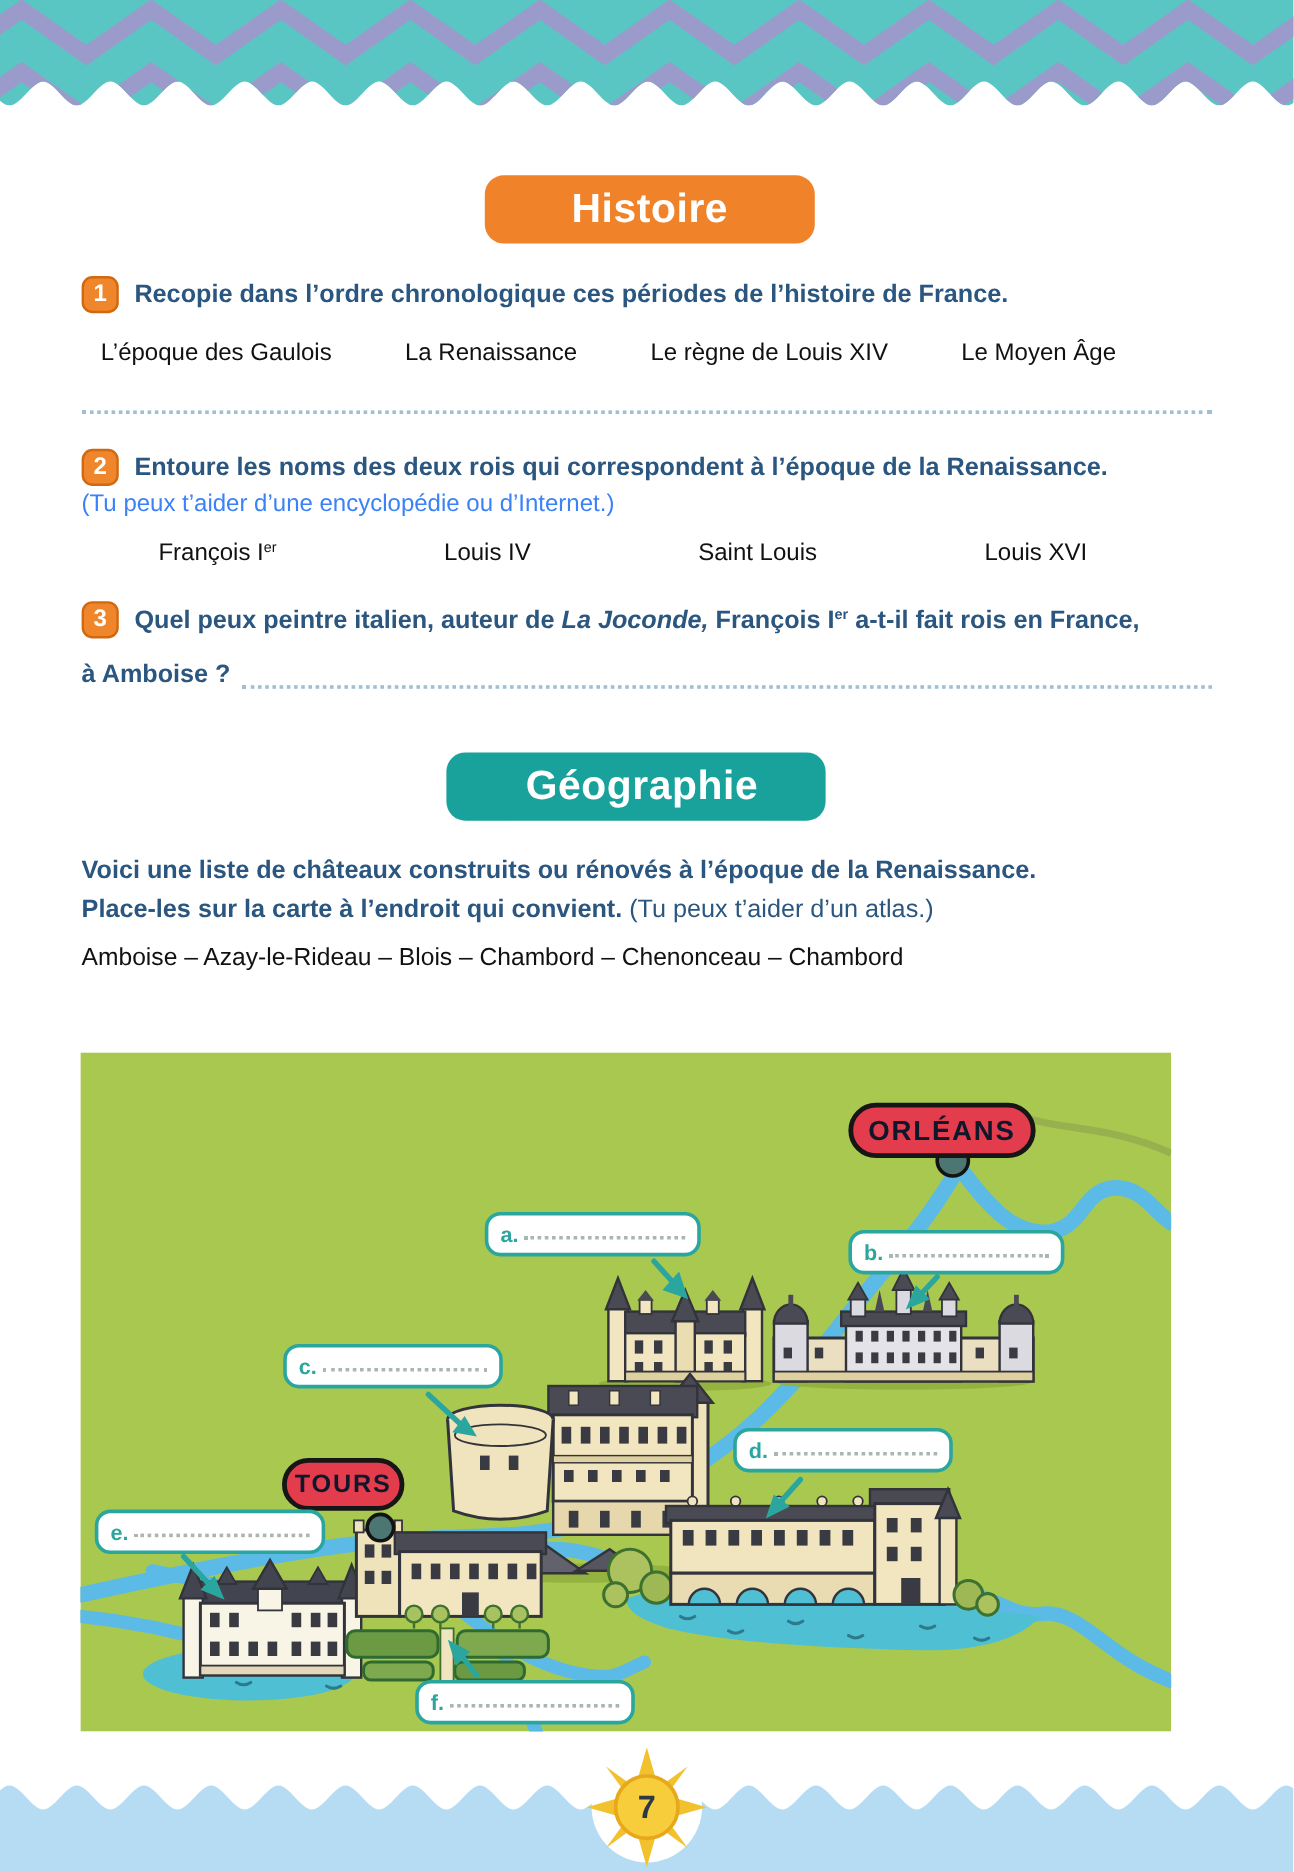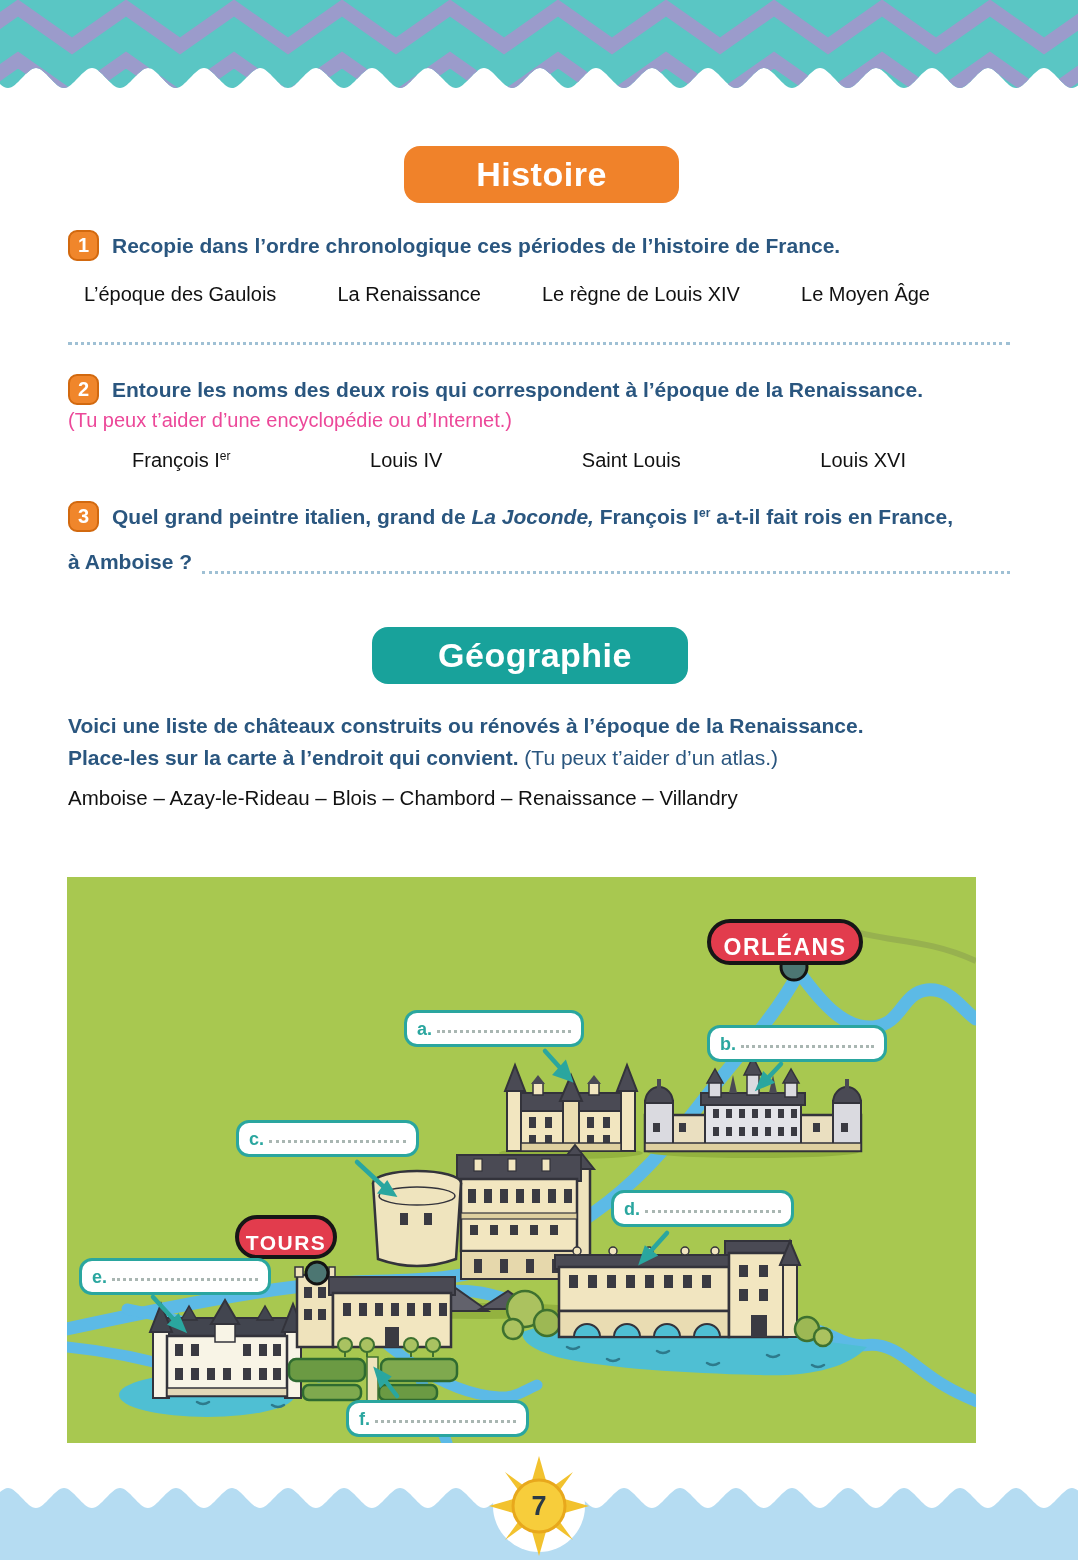--- a/index.html
+++ b/index.html
@@ -13,21 +13,21 @@
   .badge.orange{background:#F0822A;}
   .badge.teal{background:#18A29B;padding-left:10px;}
 
   
   .qrow{position:absolute;left:68px;display:flex;align-items:center;white-space:nowrap;}
   .qnum{flex:0 0 auto;width:31px;height:31px;margin-right:13px;background:#F0862B;
         border:2px solid #D2690F;border-radius:9px;color:#fff;font-weight:bold;font-size:20px;
         display:flex;align-items:center;justify-content:center;box-sizing:border-box;}
   .qtext{color:#2A567F;font-weight:bold;font-size:21px;}
   .qtext i{font-style:italic;}
-  .qhint{position:absolute;left:68px;color:#ec4899;font-size:20px;white-space:nowrap;}
+  .qhint{position:absolute;left:68px;color:#3b82f6;font-size:20px;white-space:nowrap;}
   sup.er{font-size:12px;vertical-align:7px;}
   .opts{position:absolute;left:68px;right:68px;display:flex;justify-content:space-between;
         font-size:20px;color:#111;white-space:nowrap;}
   .opts.o1{padding-left:16px;padding-right:80px;}
   .opts.o2{left:132px;right:172px;}
   .dotline{border-bottom:3px dotted #9FC0D4;}
   .q3line2{position:absolute;left:68px;right:68px;display:flex;align-items:flex-end;}
   .q3line2 .fill-dots{flex:1;margin-left:10px;border-bottom:3px dotted #9FC0D4;height:20px;}
 
   .intro{position:absolute;left:68px;color:#2A567F;font-size:21px;font-weight:bold;white-space:nowrap;}
@@ -35,21 +35,21 @@
   .listline{position:absolute;left:68px;font-size:20.5px;color:#111;white-space:nowrap;}
 
   
   .map-wrap{position:absolute;left:67px;top:877px;width:909px;height:566px;}
   .map-box{position:absolute;background:#fff;border:3px solid #2AA69F;border-radius:13px;
            height:37px;box-sizing:border-box;display:flex;align-items:center;padding:0 10px;}
   .map-box .ltr{color:#2AA69F;font-weight:bold;font-size:18px;line-height:1;}
   .map-box .bdots{flex:1;margin-left:5px;border-bottom:3px dotted #A9B6B2;height:10px;
                   transform:translateY(-2px);}
   .city{position:absolute;background:#E23C4D;border:4px solid #161616;border-radius:24px;
-        color:#ffffff;font-weight:bold;display:flex;align-items:flex-end;justify-content:center;
+        color:#0f172a;font-weight:bold;display:flex;align-items:center;justify-content:center;
         letter-spacing:1.5px;box-sizing:border-box;}
   .city.orleans{font-size:23px;}
   .city.tours{font-size:21px;}
 </style>
 </head>
 <body>
 
 <div class="page">
 
   <svg class="abs" style="left:0;top:0" width="1078" height="100" viewBox="0 0 1078 100">
@@ -88,36 +88,36 @@
   <div class="qhint" style="top:409px">(Tu peux t’aider d’une encyclopédie ou d’Internet.)</div>
   <div class="opts o2" style="top:449px">
     <span><span>François I</span><sup class="er">er</sup></span>
     <span><span>Louis IV</span><sup class="er"></sup></span>
     <span><span>Saint Louis</span><sup class="er"></sup></span>
     <span><span>Louis XVI</span><sup class="er"></sup></span>
   </div>
 
   <div class="qrow" style="top:501px">
     <span class="qnum">3</span>
-    <span class="qtext"><span>Quel grand peintre italien, grand de </span><i>La Joconde,</i><span> François I</span><sup class="er">er</sup><span> a-t-il fait rois en France,</span></span>
+    <span class="qtext"><span>Quel peux peintre italien, auteur de </span><i>La Joconde,</i><span> François I</span><sup class="er">er</sup><span> a-t-il fait rois en France,</span></span>
   </div>
   <div class="q3line2" style="top:544px;height:30px">
     <span class="qtext">à Amboise ?</span>
     <div class="fill-dots"></div>
   </div>
 
   <div class="badge teal" style="left:372px;top:627px;width:306px;height:57px">
     <span>Géographie</span>
   </div>
 
   <div class="intro" style="top:746px">
     <span>Place-les sur la carte à l’endroit qui convient.</span><span class="norm"> (Tu peux t’aider d’un atlas.)</span>
   </div>
   <div class="intro" style="top:714px">Voici une liste de châteaux construits ou rénovés à l’époque de la Renaissance.</div>
-  <div class="listline" style="top:786px">Amboise – Azay-le-Rideau – Blois – Chambord – Renaissance – Villandry</div>
+  <div class="listline" style="top:786px">Amboise – Azay-le-Rideau – Blois – Chambord – Chenonceau – Chambord</div>
 
   <div class="map-wrap">
     <svg width="909" height="566" viewBox="0 0 909 566">
       <rect x="0" y="0" width="909" height="566" fill="#A8C850"></rect>
 
       <path d="M780,52 C818,66 856,60 909,84" fill="none" stroke="#97B14F" stroke-width="6"></path>
 
       <g fill="none" stroke="#5CBAE6" stroke-width="13" stroke-linecap="round" stroke-linejoin="round">
         <path d="M732,95 C756,128 778,152 806,150 C836,147 834,116 860,113 C884,111 894,132 909,142"></path>
         <path d="M732,95 C712,132 686,162 658,196 C628,232 606,266 568,302 C532,336 484,366 432,388 C384,407 318,402 255,407 C186,413 92,432 0,452"></path>

